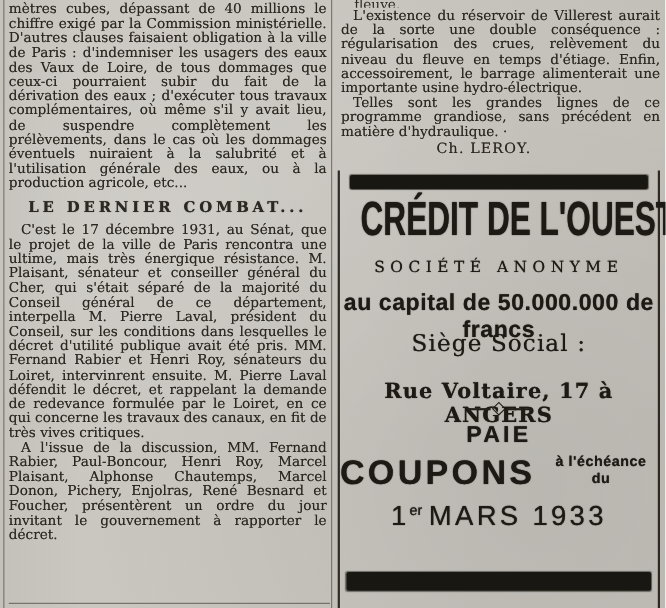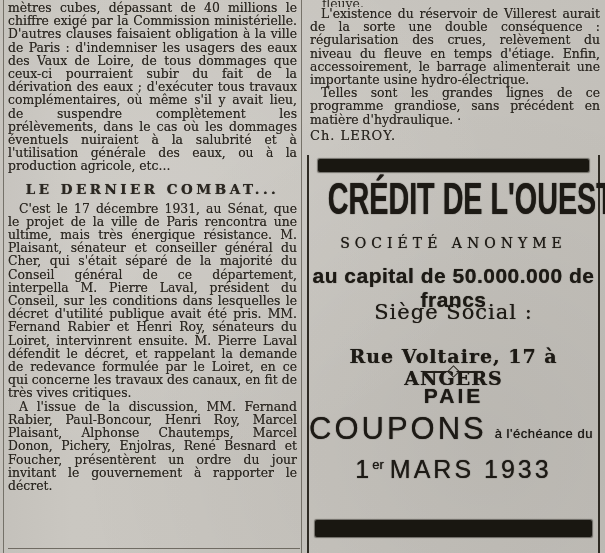--- a/index.html
+++ b/index.html
@@ -39,21 +39,21 @@
     text-shadow: 0 0 0.7px rgba(30,27,22,0.8);
   }
   .bottom-rule {
     position: absolute; left: 8px; top: 548px; width: 292px; height: 1px;
     background: #5a554c; opacity: 0.8;
   }
   .clipped-line { height: 7px; overflow: hidden; }
   .clipped-line span { display: inline-block; transform: translateY(-7px); padding-left: 12px;
     font-size: 12.4px; }
   .signature {
-    text-align: left; padding-right: 30px; margin-top: 2px;
+    text-align: center; padding-right: 30px; margin-top: 2px;
     font-size: 13px; letter-spacing: 1px;
     text-shadow: 0 0 0.6px rgba(43,39,33,0.6);
   }
 
   
   .ad-box {
     position: absolute; left: 307px; top: 155px; width: 293px; height: 398px;
     border-left: 2.5px solid #2e2a23; border-right: 2.5px solid #2e2a23;
     box-sizing: border-box;
     color: #1d1a15;
@@ -91,21 +91,21 @@
     width: 7px; height: 7px; border: 1.5px solid #23201a;
     transform: rotate(45deg); margin: 0 3px; background: transparent;
   }
   .ad-paie {
     top: 229px; font-family: "Liberation Sans", sans-serif;
     font-weight: bold; font-size: 21px; letter-spacing: 3px;
     text-shadow: 0 0 1px rgba(20,18,14,0.85);
   }
   .ad-coupons-row {
     top: 257px; display: flex; justify-content: flex-start; align-items: flex-end;
-    font-family: "Liberation Sans", sans-serif; font-weight: normal;
+    font-family: "Liberation Sans", sans-serif; font-weight: bold;
   }
   .ad-coupons { font-size: 31px; letter-spacing: 3px; line-height: 34px;
     text-shadow: 0 0 1px rgba(20,18,14,0.9); }
   .ad-coupons-suffix { font-size: 13px; margin-left: 8px; padding-bottom: 5px;
     letter-spacing: 0.5px; text-shadow: 0 0 0.7px rgba(20,18,14,0.85); }
   .ad-date {
     top: 300px; font-family: "Liberation Sans", sans-serif;
     font-weight: normal; font-size: 25px; letter-spacing: 3px;
     text-shadow: 0 0 1px rgba(20,18,14,0.9);
   }

